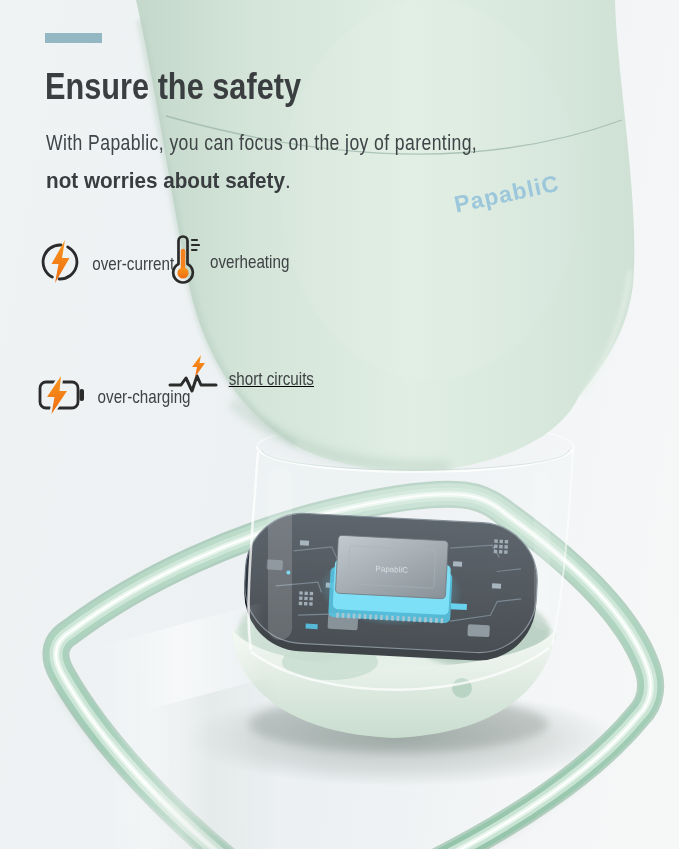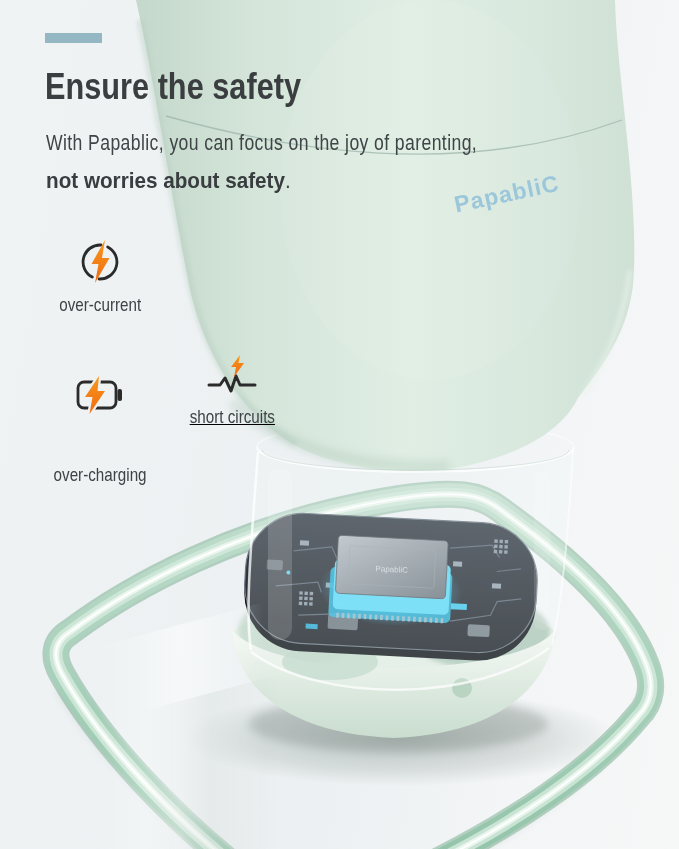--- a/index.html
+++ b/index.html
@@ -18,26 +18,26 @@
   #streak2{left:-60px;top:700px;width:520px;height:240px;
     background:linear-gradient(105deg,rgba(255,255,255,0) 40%,rgba(148,168,160,.14) 52%,rgba(255,255,255,0) 64%);
     transform:rotate(-15deg);}
   #accent-bar{left:45px;top:33px;width:57px;height:10px;background:#93b8c3;}
   #title{left:45px;top:66px;font-size:37px;font-weight:bold;color:#3b3e40;
     letter-spacing:0;transform:scaleX(.83);transform-origin:left top;white-space:nowrap;}
   .sub{color:#3f4447;white-space:nowrap;transform-origin:left top;}
   #sub1{left:46px;top:130px;font-size:22px;transform:scaleX(.8);letter-spacing:.5px;}
   #sub2{left:46px;top:168px;font-size:22px;transform:scaleX(.94);}
   #sub2 .b{font-weight:bold;color:#393d40;}
-  .feature{position:absolute;display:flex;flex-direction:column;align-items:center;}
+  .feature{position:absolute;display:flex;align-items:center;}
   .icon-box{display:flex;align-items:flex-end;justify-content:center;}
   .f-label{margin-top:8px;font-size:19px;color:#3e4245;white-space:nowrap;transform:scaleX(.8);}
   #f1{left:38px;top:234px;width:124px;}
   #f2{left:168px;top:232px;width:128px;}
-  #f3{left:38px;top:370px;width:124px;gap:40px;}
+  #f3{left:38px;top:370px;width:124px;}
   #f4{left:168px;top:352px;width:128px;text-decoration:underline;}
   .r1 .icon-box{height:52px;}
   .r2 .icon-box{height:46px;}
   #brand-logo{left:452px;top:192px;font-size:23px;font-weight:bold;color:#9cc7db;
     letter-spacing:1px;transform:rotate(-12deg);transform-origin:left top;white-space:nowrap;}
 </style>
 </head>
 <body>
 
 <div id="stage">
@@ -215,20 +215,41 @@
             </linearGradient>
           </defs>
         <path d="M29.7,10.9 A17,17 0 0 1 21.1,43" stroke="#2b2b2b" stroke-width="2.8" fill="none" stroke-linecap="round"></path>
         <path d="M14.3,41.1 A17,17 0 0 1 22.9,9" stroke="#2b2b2b" stroke-width="2.8" fill="none" stroke-linecap="round"></path>
         <polygon points="27,4 13.5,28 20.5,28 17,47 31.5,22 24,22" fill="url(#og1)"></polygon>
       </svg>
     </div>
     <div class="f-label">over-current</div>
   </div>
 
+  <div class="feature r1" id="f2">
+    <div class="icon-box">
+      <svg width="32" height="52" viewBox="0 0 32 52">
+        <defs>
+            <linearGradient id="og2" x1="0" y1="0" x2="0" y2="1">
+              <stop offset="0" stop-color="#f9961e"></stop>
+              <stop offset="1" stop-color="#ee6c10"></stop>
+            </linearGradient>
+          </defs>
+        <path d="M10.5,9 a4.5,4.5 0 0 1 9,0 V32 a9.8,9.8 0 1 1 -9,0 Z" stroke="#2b2b2b" stroke-width="2.7" fill="none" stroke-linejoin="round"></path>
+        <line x1="15" y1="19" x2="15" y2="37" stroke="#f5821f" stroke-width="4.5" stroke-linecap="round"></line>
+        <circle cx="15" cy="41" r="5.6" fill="url(#og2)"></circle>
+        <g stroke="#2b2b2b" stroke-width="2.2" stroke-linecap="round">
+          <line x1="24" y1="8" x2="29" y2="8"></line>
+            <line x1="24" y1="13" x2="31" y2="13"></line>
+            <line x1="24" y1="18" x2="28.5" y2="18"></line>
+        </g>
+      </svg>
+    </div>
+    <div class="f-label">overheating</div>
+  </div>
 
   <div class="feature r2" id="f3">
     <div class="icon-box">
       <svg width="48" height="42" viewBox="0 0 48 42">
         <defs>
             <linearGradient id="og3" x1="0" y1="0" x2="0" y2="1">
               <stop offset="0" stop-color="#f9961e"></stop>
               <stop offset="1" stop-color="#ee6c10"></stop>
             </linearGradient>
           </defs>

